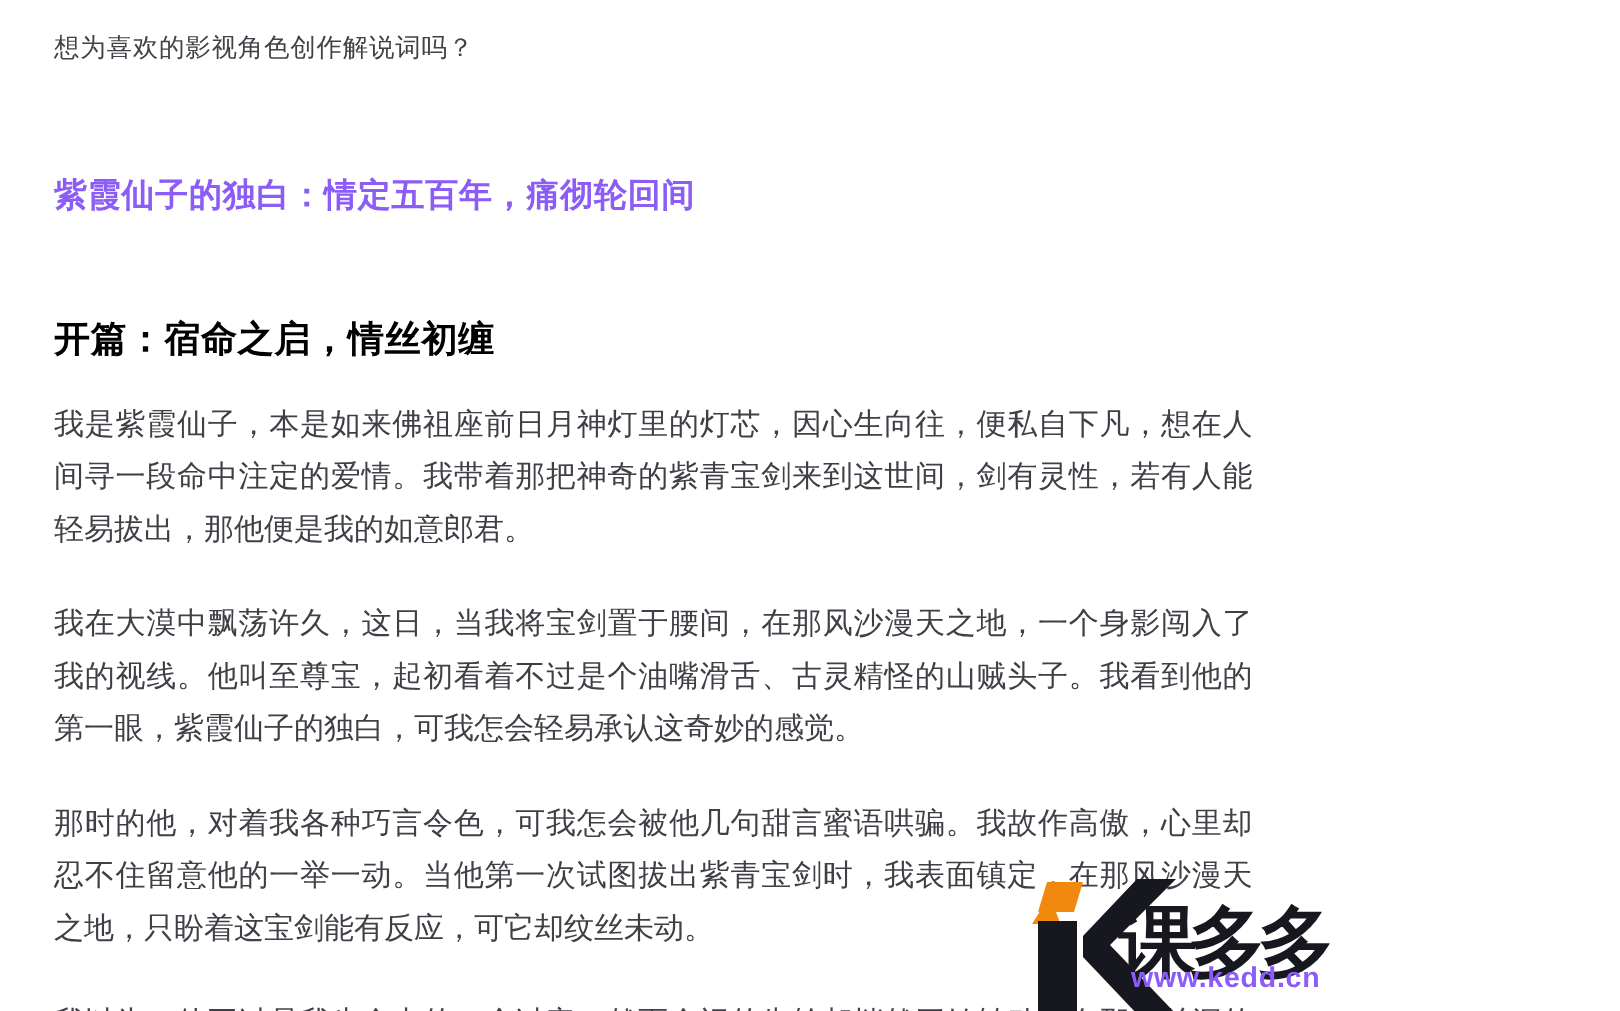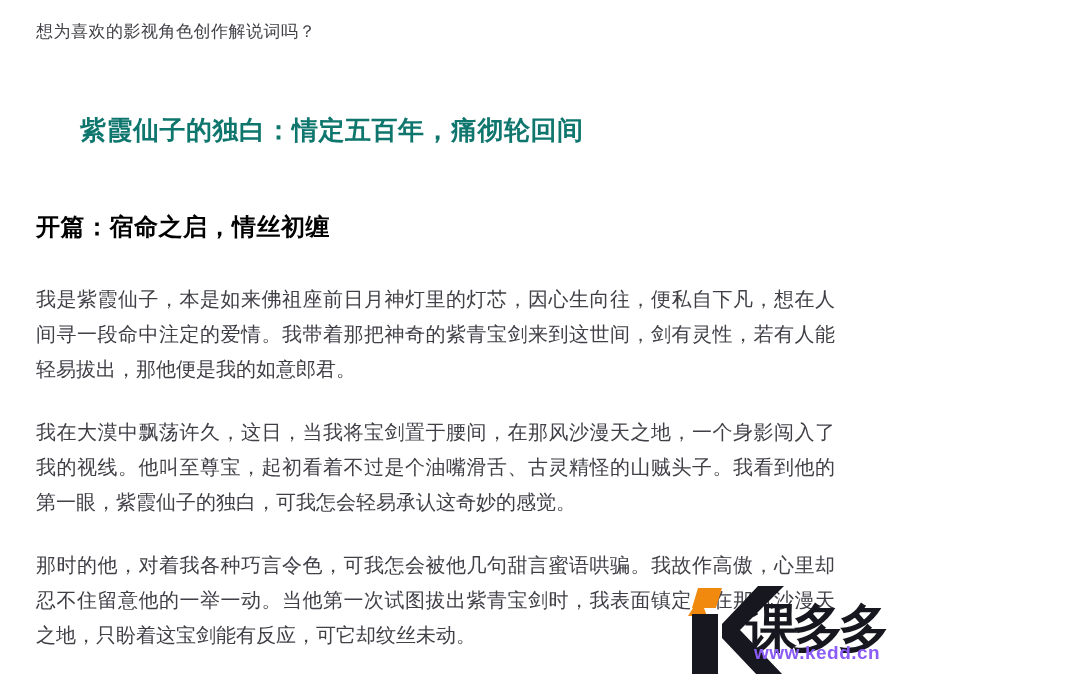--- a/index.html
+++ b/index.html
@@ -16,45 +16,44 @@
     overflow: hidden;
   }
   .user-question {
     font-size: 17px;
     line-height: 24px;
     color: #414147;
     letter-spacing: 0.5px;
   }
   .article-title {
     margin-top: 66px;
-    font-size: 26px;
+    font-size: 22px;
     line-height: 40px;
     font-weight: 800;
-    color: #0f766e;
+    color: #8b5cf6;
     letter-spacing: 0.5px;
-    margin-left: 44px;
   }
   .section-heading {
     margin-top: 62px;
     font-size: 24px;
     line-height: 30px;
     font-weight: 800;
     color: #000000;
     letter-spacing: 0.5px;
   }
   .body-paragraph {
     margin-top: 28px;
     font-size: 20px;
     line-height: 35px;
     color: #3f3f46;
     text-align: justify;
     word-break: break-all;
     overflow-wrap: anywhere;
   }
-  .body-paragraph:first-of-type { margin-top: 40px; }
+  .body-paragraph:first-of-type { margin-top: 24px; }
 
   
   .watermark {
     position: absolute;
     right: 0; bottom: -6px;
     width: 215px; height: 96px;
     z-index: 5;
   }
   .wm-k { position: absolute; left: 0; top: 0; }
   .wm-name {

